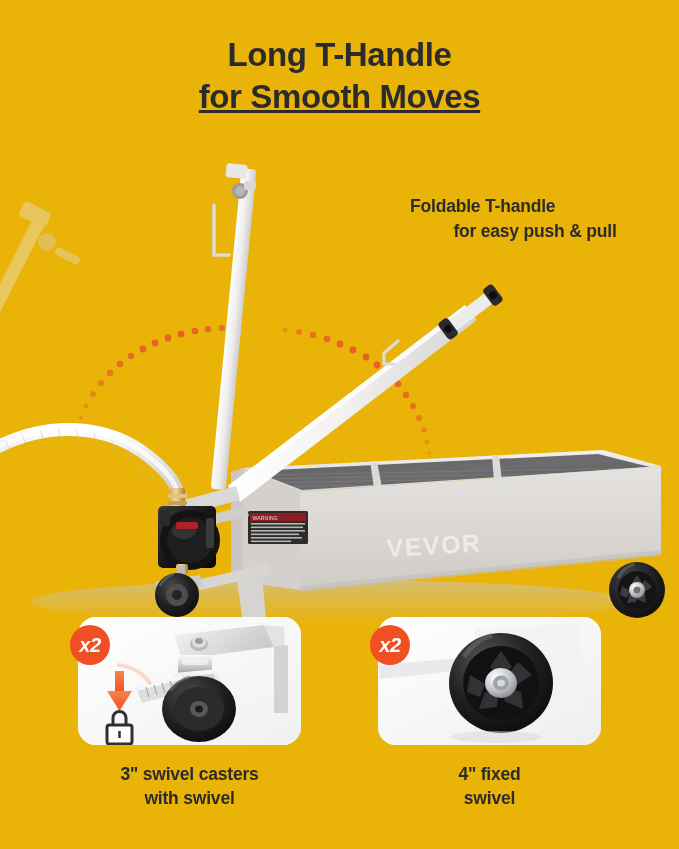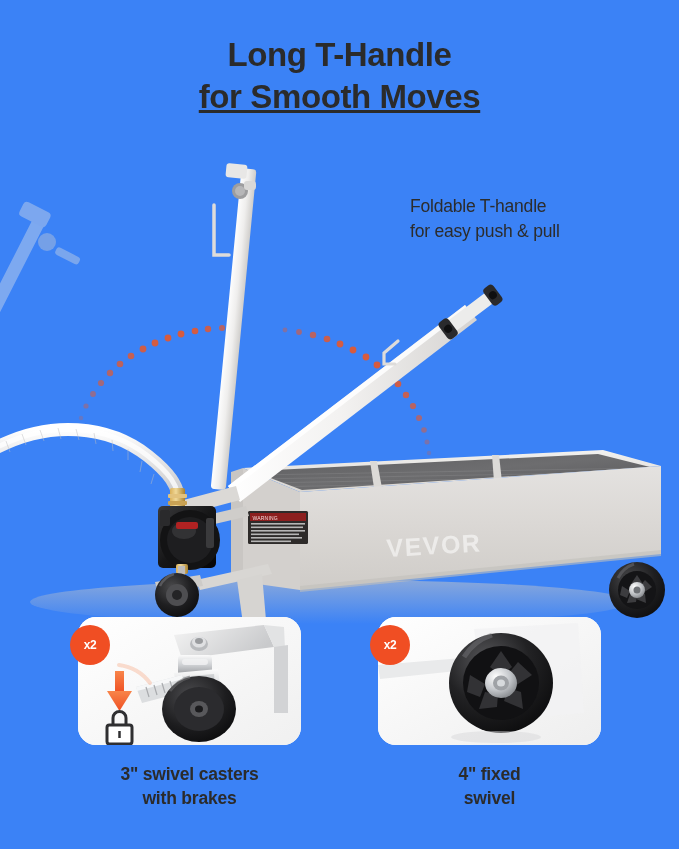--- a/index.html
+++ b/index.html
@@ -7,21 +7,21 @@
     padding: 0;
     background: #ffffff;
   }
   body {
     font-family: "Liberation Sans", sans-serif;
   }
   #page {
     position: relative;
     width: 679px;
     height: 849px;
-    background: #3b82f6;
+    background: #eab308;
     overflow: hidden;
   }
 
   
   .headline {
     position: absolute;
     top: 34px;
     left: 0;
     width: 679px;
     text-align: center;
@@ -34,25 +34,25 @@
   .headline .l2 { display: block; text-decoration: underline; }
 
   
   .callout {
     position: absolute;
     top: 194px;
     left: 410px;
     width: 250px;
     color: #2c2c2c;
     font-size: 17.5px;
-    font-weight: normal;
+    font-weight: bold;
     line-height: 1.45;
     letter-spacing: -0.2px;
   }
-  .callout .c2 { display: block; }
+  .callout .c2 { display: block; text-align: center; }
 
   
   .scene {
     position: absolute;
     left: 0;
     top: 150px;
     width: 679px;
     height: 500px;
   }
   .scene svg { display: block; }
@@ -76,27 +76,28 @@
   .card-photo { position: absolute; inset: 0; }
   .card-photo svg { display: block; }
 
   .badge {
     position: absolute;
     width: 40px;
     height: 40px;
     border-radius: 50%;
     background: #f04e23;
     color: #ffffff;
-    font-size: 12px;
+    font-size: 20px;
     font-weight: bold;
     display: flex;
     align-items: center;
     justify-content: center;
     letter-spacing: -0.3px;
     z-index: 5;
+    font-style: italic;
   }
   .badge-left  { left: 70px;  top: 8px; }
   .badge-right { left: 370px; top: 8px; }
 
   .caption {
     position: absolute;
     text-align: center;
     color: #2b2b2b;
     font-size: 17.5px;
     font-weight: bold;
@@ -475,21 +476,21 @@
           <ellipse cx="123" cy="66" rx="4" ry="3.5" fill="#d7dadd"></ellipse>
           <path d="M86,40 a52,50 0 0 1 28,-22" stroke="#7b7b7e" stroke-width="5" fill="none" opacity="0.45"></path>
           <ellipse cx="118" cy="120" rx="45" ry="6" fill="#d8d8d9" opacity="0.5"></ellipse>
         </svg>
       </div>
     </div>
     <div class="badge badge-right">x2</div>
 
     <div class="caption caption-left">
       <span>3" swivel casters</span>
-      <span>with brakes</span>
+      <span>with swivel</span>
     </div>
     <div class="caption caption-right">
       <span>4" fixed</span>
       <span>swivel</span>
     </div>
   </div>
 
 </div>
 
 </body></html>

